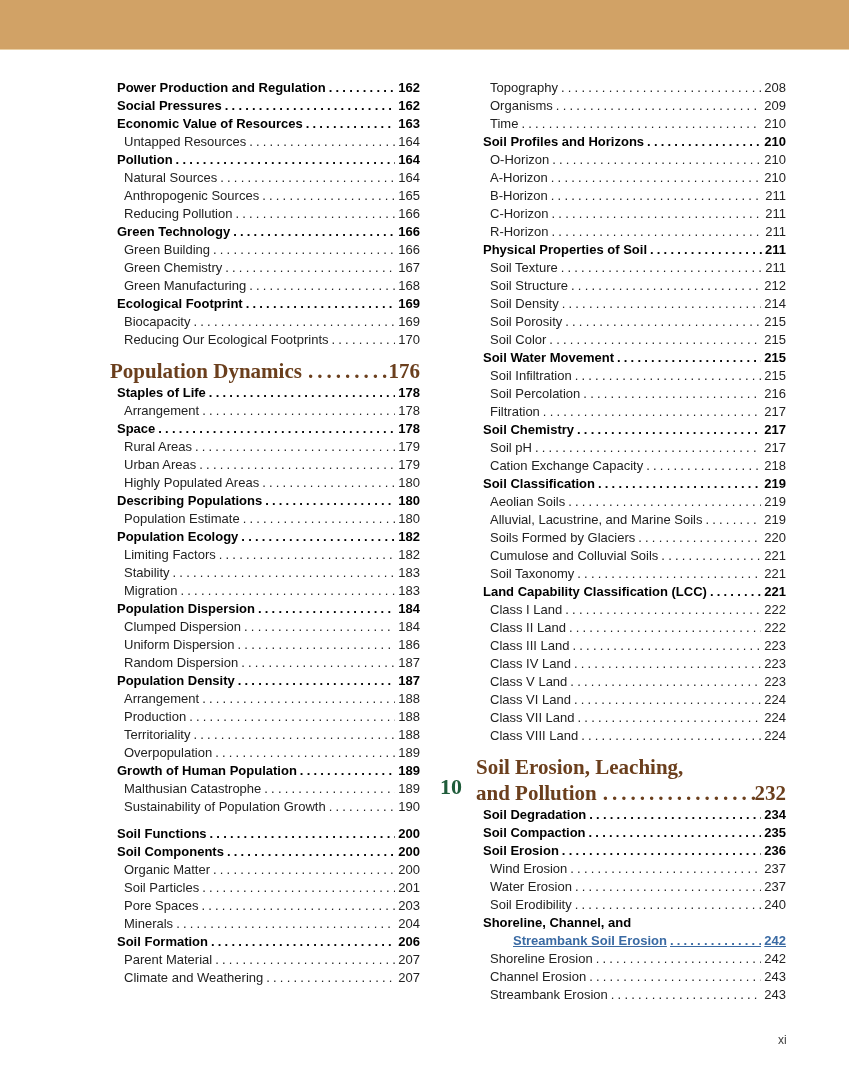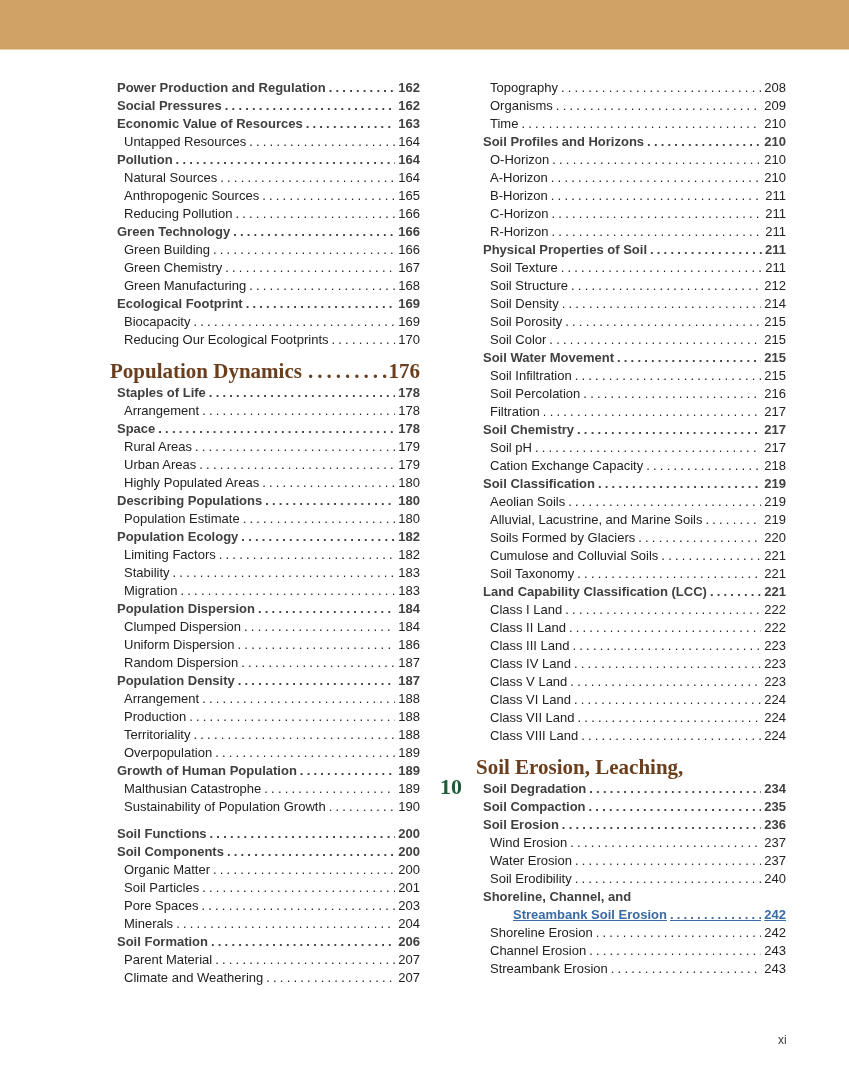--- a/index.html
+++ b/index.html
@@ -22,21 +22,21 @@
   }
   .entry .label { flex: 0 0 auto; }
   .entry .dots {
     flex: 1 1 auto; overflow: hidden; margin: 0 3px;
     letter-spacing: 3.2px; color: inherit;
   }
   .entry .dots::before {
     content: "....................................................................................................................";
   }
   .entry .page { flex: 0 0 auto; text-align: right; }
-  .entry.sec { color: #404040; font-weight: bold; padding-left: 7px; }
+  .entry.sec { color: #000000; font-weight: bold; padding-left: 7px; }
   .entry.sub { color: #222222; padding-left: 14px; }
   .entry.sec2 { color: #3A6AA3; font-weight: bold; padding-left: 37px; text-decoration: underline; }
   .chapter {
     position: relative; display: flex; align-items: flex-start;
     font-family: "Liberation Serif", serif; font-weight: bold;
     font-size: 21px; line-height: 26px; color: #6B3F1D;
     white-space: nowrap; overflow: hidden;
   }
   .chapter .dots { flex: 1 1 auto; overflow: hidden; letter-spacing: 4px; margin-left: 6px; }
   .chapter .dots::before { content: "...................................................."; }
@@ -503,20 +503,25 @@
         <span class="dots"></span>
         <span class="page">224</span>
       </div>
     </div>
 
   <div style="height:9px"></div>
   <div class="chapter-line1">
     <span class="num">10</span>
     <span>Soil Erosion, Leaching,</span>
   </div>
+  <div class="chapter">
+    <span class="title">and Pollution</span>
+    <span class="dots"></span>
+    <span class="page">232</span>
+  </div>
   <div id="right-ch10">
       <div class="entry sec">
         <span class="label">Soil Degradation</span>
         <span class="dots"></span>
         <span class="page">234</span>
       </div>
       <div class="entry sec">
         <span class="label">Soil Compaction</span>
         <span class="dots"></span>
         <span class="page">235</span>

